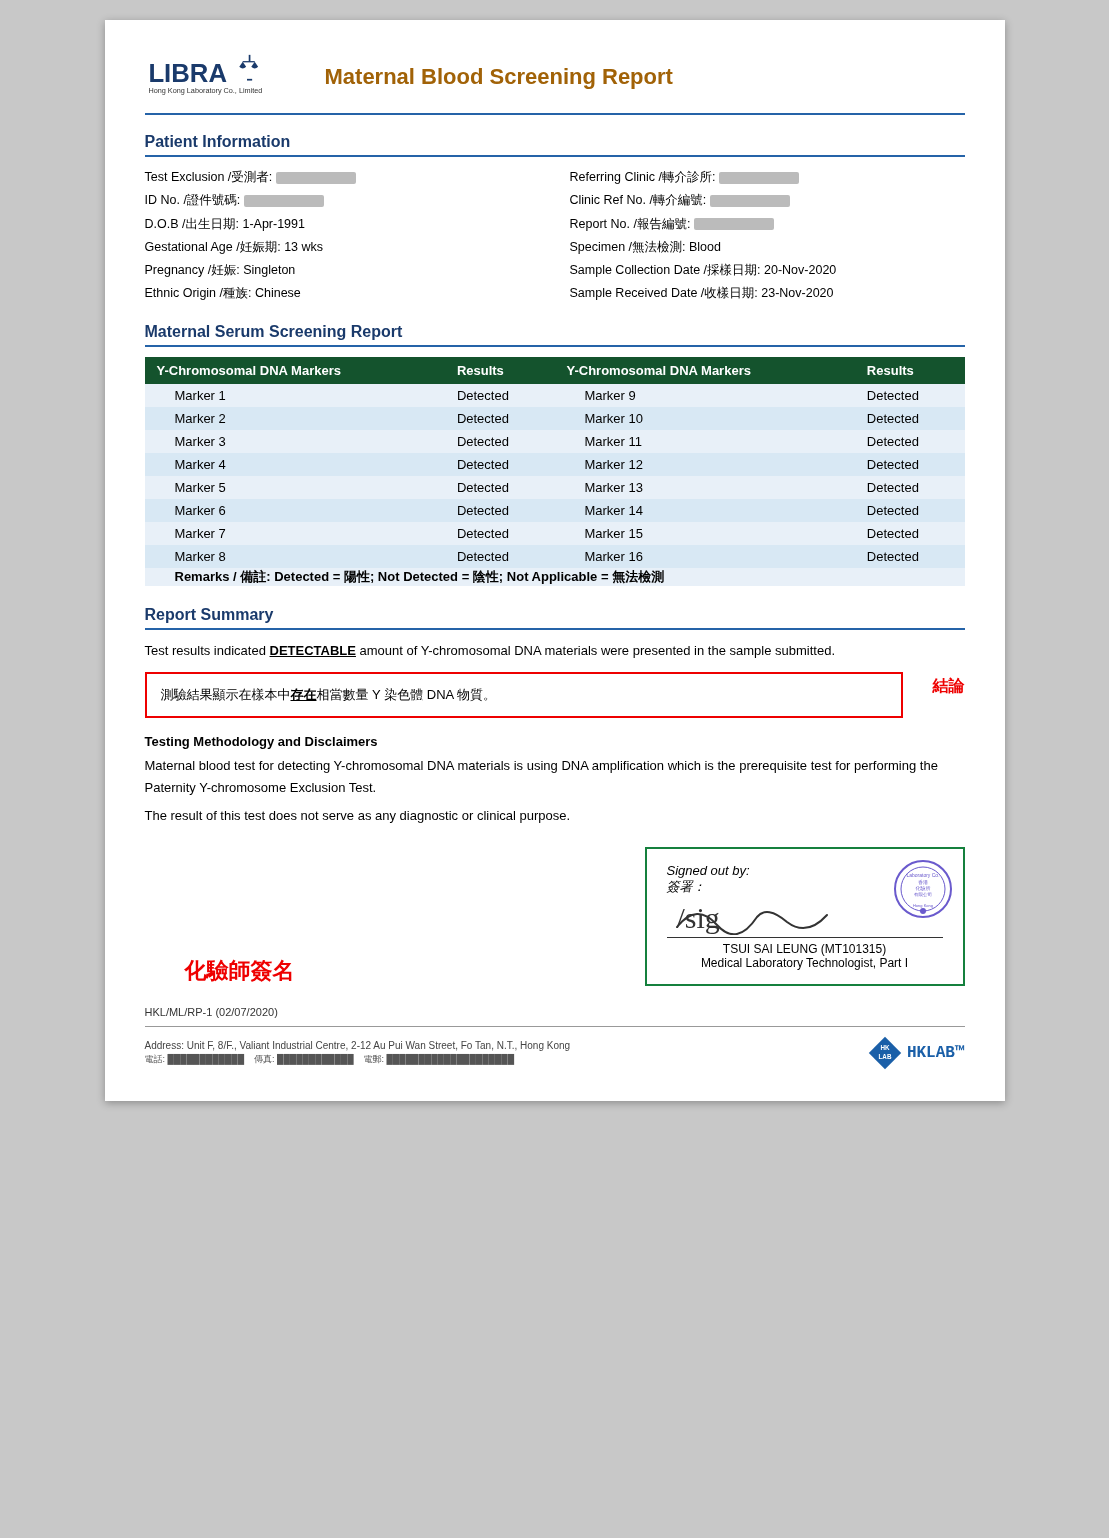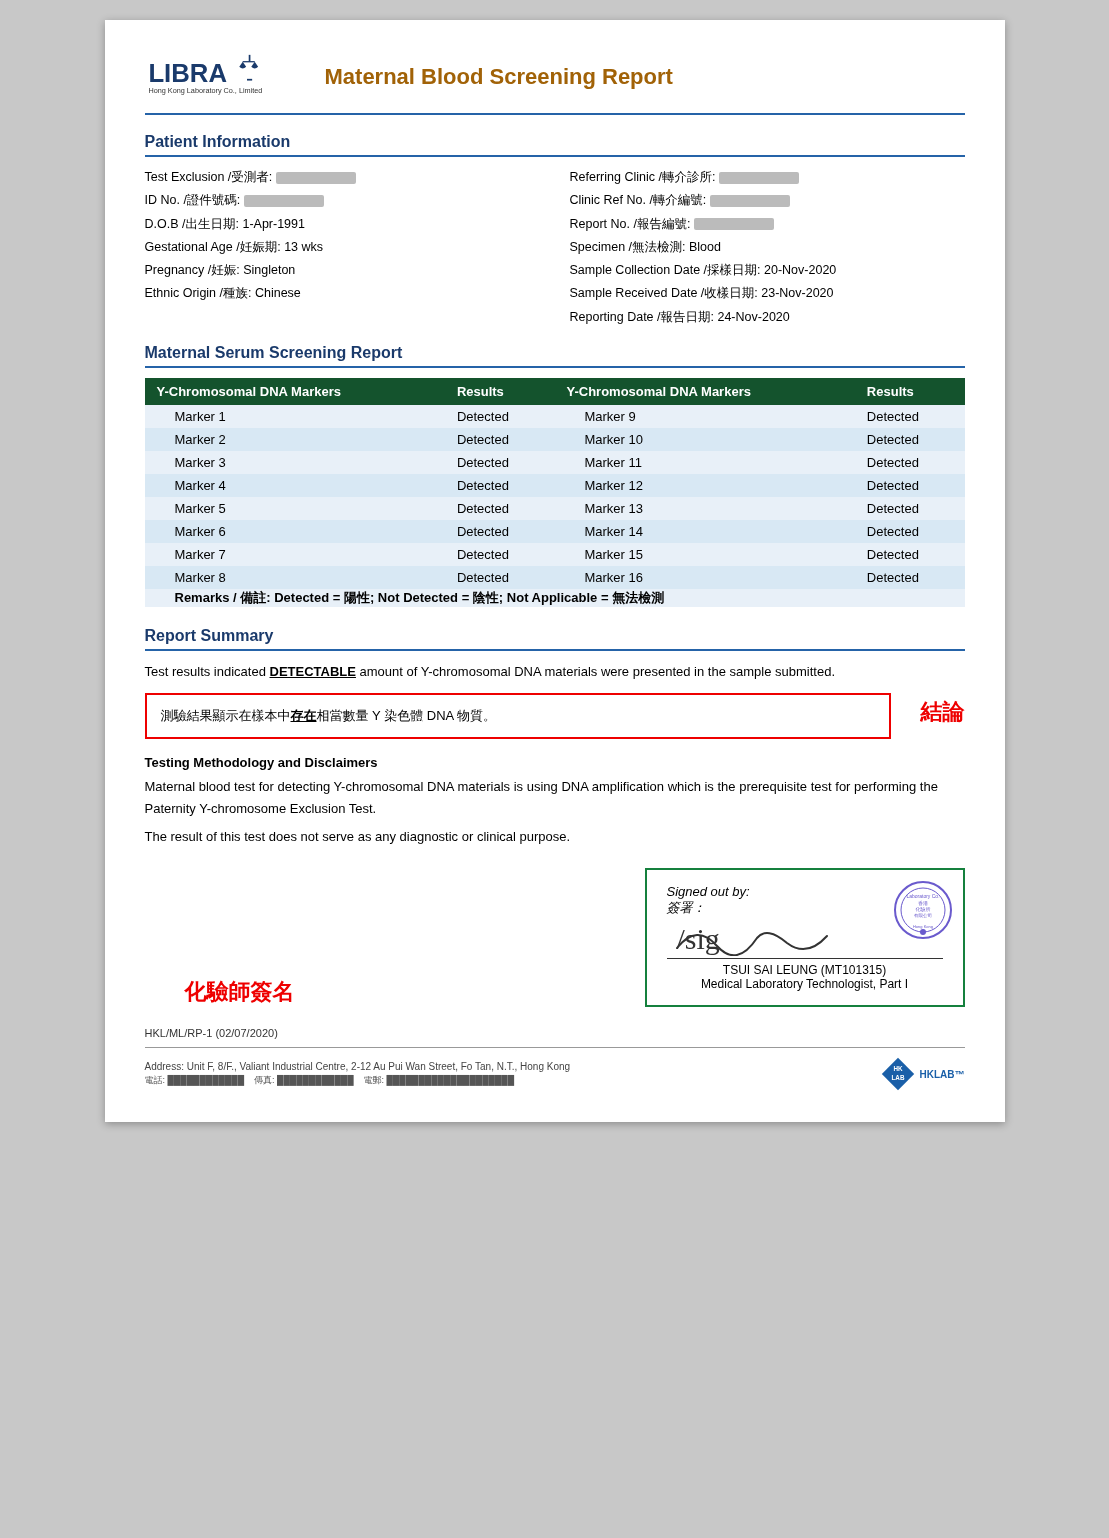--- a/index.html
+++ b/index.html
@@ -129,21 +129,21 @@
       font-size: 13px;
       line-height: 1.7;
       flex: 1;
     }
     .chinese-summary-box .underline-bold {
       text-decoration: underline;
       font-weight: bold;
     }
     .conclusion-label {
       color: #e00;
-      font-size: 22px;
+      font-size: 16px;
       font-weight: bold;
       padding-top: 4px;
     }
     
     .methodology-section {
       margin-bottom: 16px;
     }
     .methodology-heading {
       font-weight: bold;
       font-size: 13px;
@@ -303,24 +303,20 @@
       </div>
       <div>
         <span>Ethnic Origin /種族: </span>
         <span>Chinese</span>
       </div>
       <div>
         <span>Sample Received Date /收樣日期: </span>
         <span>23-Nov-2020</span>
       </div>
       <div></div>
-      <div>
-        <span>Reporting Date /報告日期: </span>
-        <span>24-Nov-2020</span>
-      </div>
     </div>
   </div>
 
   <div class="screening-section">
     <div class="section-heading">Maternal Serum Screening Report</div>
     <table class="screening-table">
       <thead>
         <tr>
           <th>Y-Chromosomal DNA Markers</th>
           <th class="results-col">Results</th>
@@ -446,17 +442,17 @@
         &nbsp;&nbsp;
         <span>電郵: ████████████████████</span>
       </div>
     </div>
     <div class="hklab-logo">
       <svg class="hklab-diamond" viewBox="0 0 40 40">
         <polygon points="20,2 38,20 20,38 2,20" fill="#1a5fa8"></polygon>
         <text x="20" y="17" text-anchor="middle" font-size="7" fill="white" font-family="Arial" font-weight="bold">HK</text>
         <text x="20" y="27" text-anchor="middle" font-size="7" fill="white" font-family="Arial" font-weight="bold">LAB</text>
       </svg>
-      <span style="font-size:10px; font-weight:bold; color:#1a5fa8; vertical-align:middle;">HKLAB™</span>
+      <span style="font-size:16px; font-weight:bold; color:#1a5fa8; vertical-align:middle;font-family:Liberation Mono, monospace;">HKLAB™</span>
     </div>
   </div>
 
 </div>
 
 </body></html>

